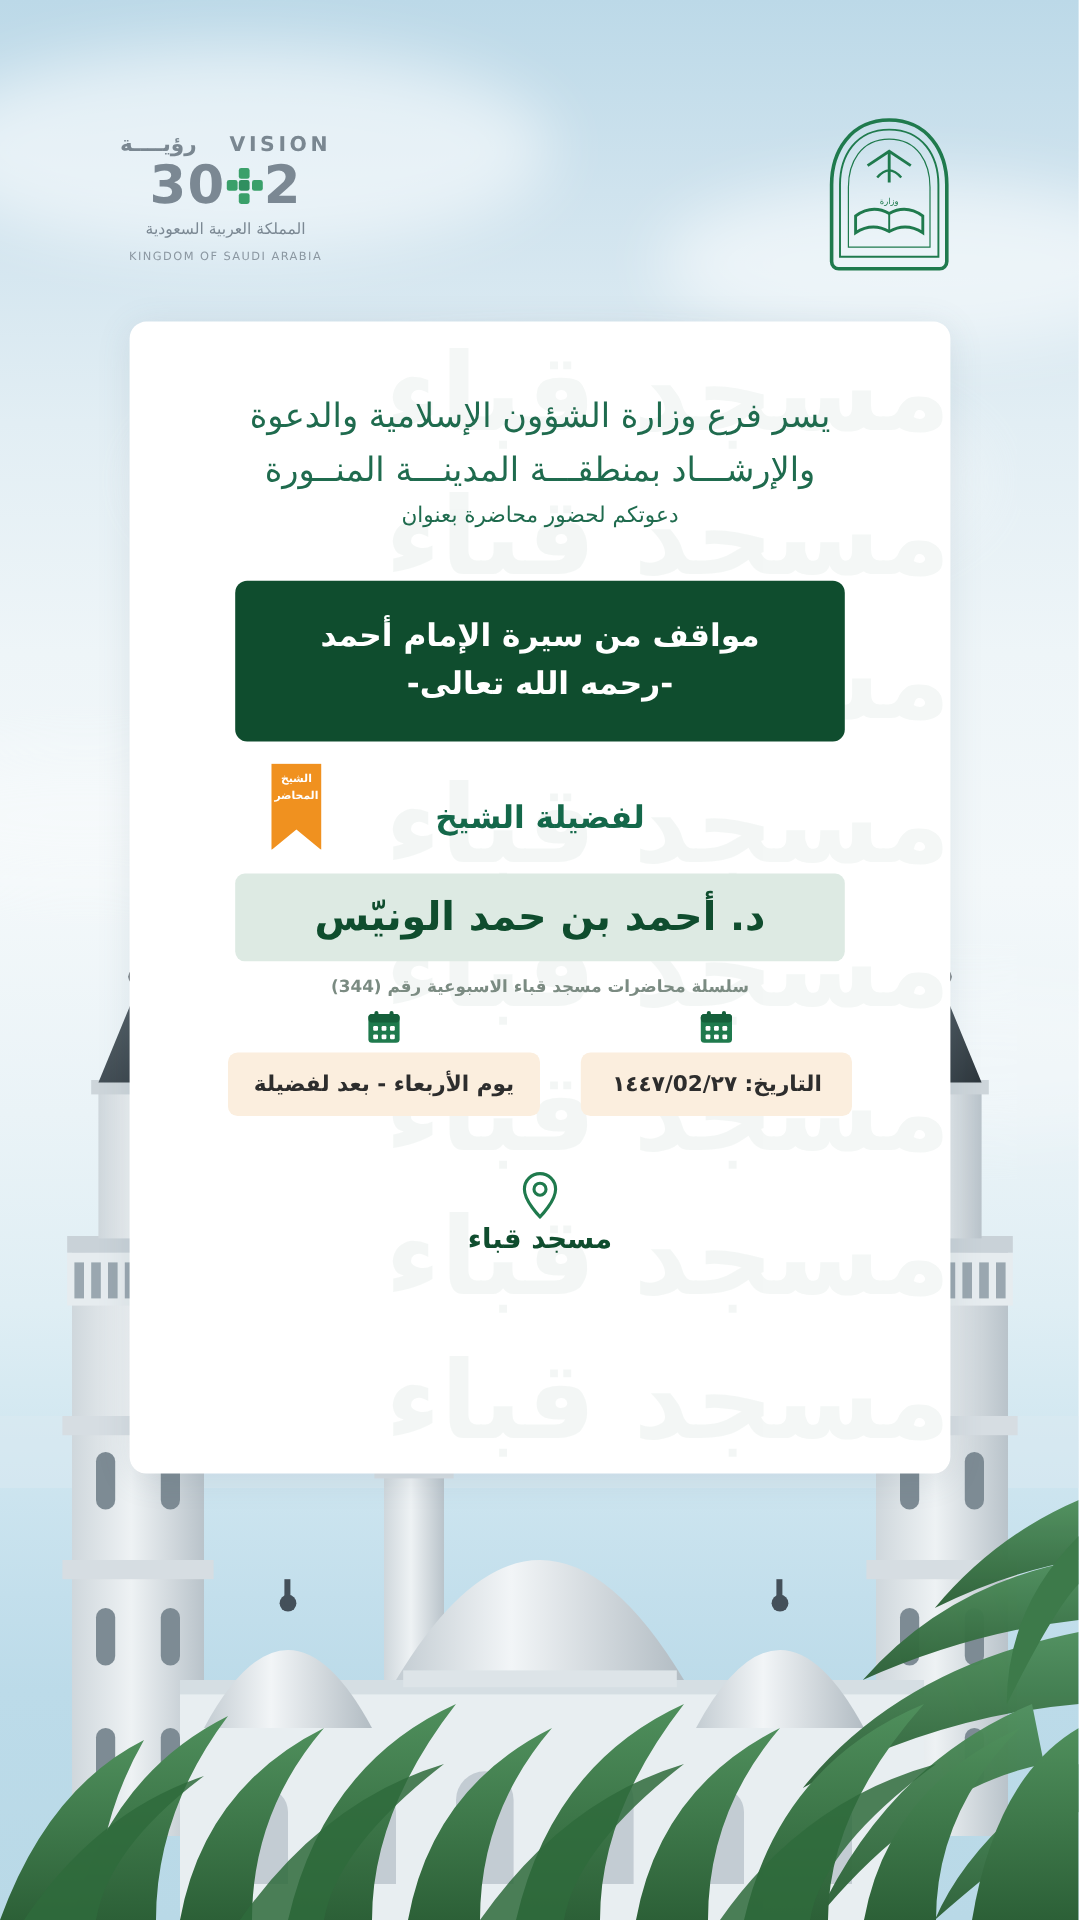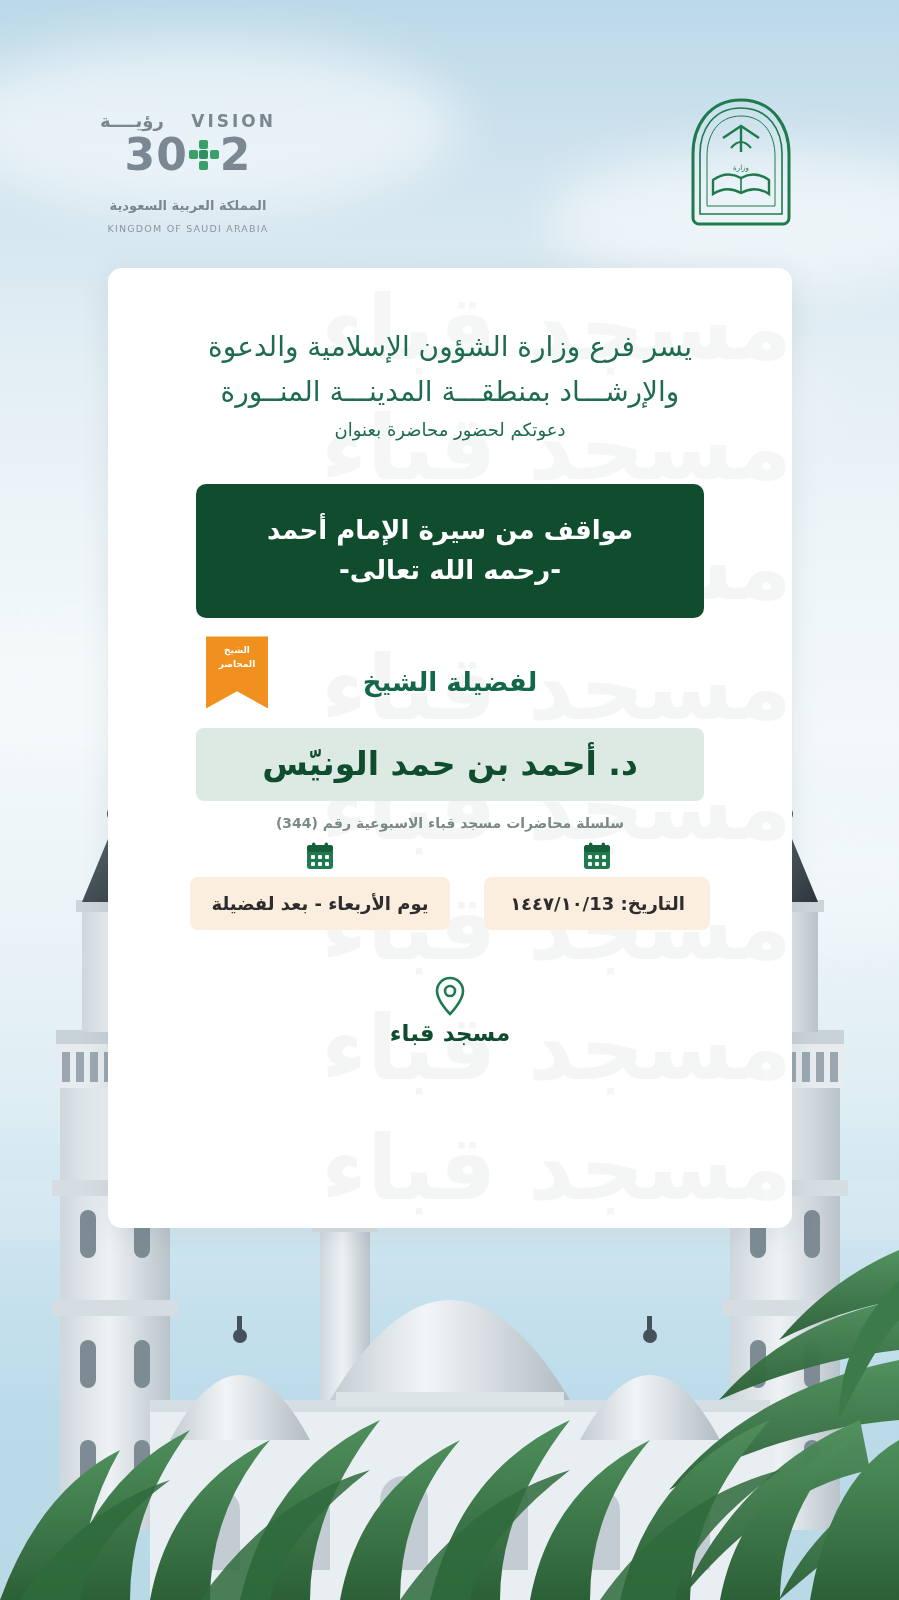--- a/index.html
+++ b/index.html
@@ -91,21 +91,21 @@
     position: absolute;
     width: 9px; height: 9px;
     border-radius: 2px;
     background: #3aa06a;
   }
   .vision-knot i:nth-child(1){ top:0; left:10px; }
   .vision-knot i:nth-child(2){ bottom:0; left:10px; }
   .vision-knot i:nth-child(3){ top:10px; left:0; }
   .vision-knot i:nth-child(4){ top:10px; right:0; }
   .vision-knot i:nth-child(5){ top:10px; left:10px; background:#2f8f5f; }
-  .vision-sub1 { font-size: 13px; color: #7b8893; margin-top: 21px; font-weight: 700; }
+  .vision-sub1 { font-size: 13px; color: #7b8893; margin-top: 7px; font-weight: 400; }
   .vision-sub2 { font-size: 9.5px; color: #8b97a1; letter-spacing: 1.2px; margin-top: 10px; }
 
   .ministry-logo {
     position: absolute;
     right: 100px; top: 0;
     width: 116px; height: 132px;
   }
   .ministry-logo svg { width: 100%; height: 100%; display: block; }
 
   
@@ -167,21 +167,21 @@
   .sheikh-label {
     color: #14684a;
     font-size: 26px;
     font-weight: 700;
     line-height: 56px;
   }
   .ribbon {
     position: absolute;
     right: 478px;
     top: -18px;
-    width: 62px; height: 72px;
+    width: 42px; height: 72px;
     background: #f0911f;
     color: #ffffff;
     font-size: 9px;
     font-weight: 700;
     line-height: 1.45;
     padding-top: 8px;
     clip-path: polygon(0 0, 100% 0, 100% 100%, 50% 76%, 0 100%);
   }
 
   .speaker-box {
@@ -496,21 +496,21 @@
               <g fill="#ffffff">
                 <rect x="6" y="14" width="4" height="4" rx="1"></rect>
                 <rect x="13" y="14" width="4" height="4" rx="1"></rect>
                 <rect x="20" y="14" width="4" height="4" rx="1"></rect>
                 <rect x="6" y="21" width="4" height="4" rx="1"></rect>
                 <rect x="13" y="21" width="4" height="4" rx="1"></rect>
                 <rect x="20" y="21" width="4" height="4" rx="1"></rect>
               </g>
             </svg>
           </div>
-          <span>التاريخ: ١٤٤٧/١٠/13</span>
+          <span>التاريخ: ١٤٤٧/02/٢٧</span>
         </div>
 
         <div class="info-chip">
           <div class="chip-icon">
             <svg viewBox="0 0 30 30">
               <rect x="2" y="4" width="26" height="24" rx="3" fill="#1f7a4d"></rect>
               <rect x="2" y="4" width="26" height="7" rx="3" fill="#15603b"></rect>
               <rect x="7" y="1.5" width="3.4" height="6" rx="1.7" fill="#15603b"></rect>
               <rect x="19.6" y="1.5" width="3.4" height="6" rx="1.7" fill="#15603b"></rect>
               <g fill="#ffffff">

